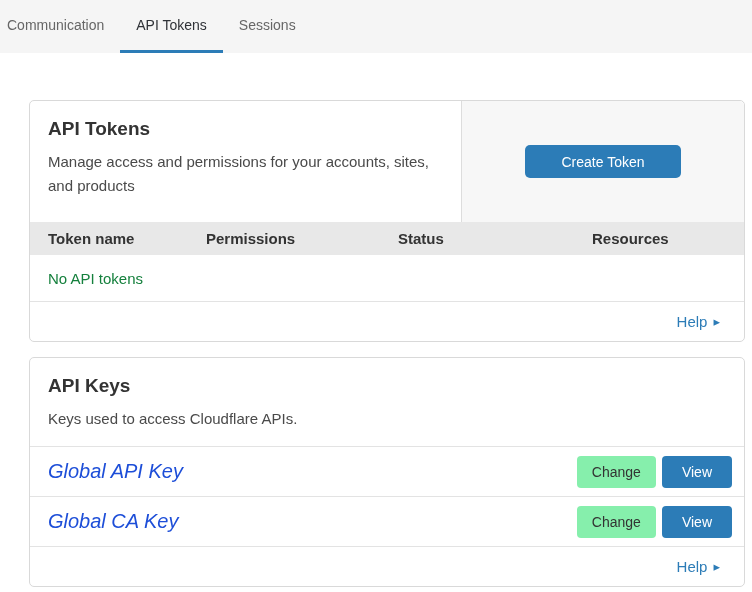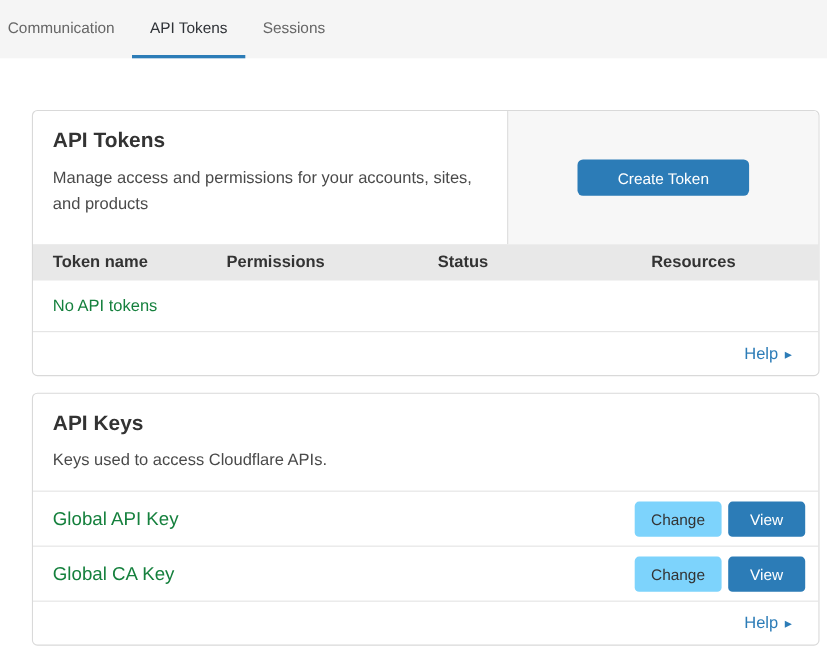--- a/index.html
+++ b/index.html
@@ -137,23 +137,23 @@
 
   
   .keys-header { padding: 17px 20px 14px 18px; height: 88px; }
   .key-row {
     height: 50px;
     display: flex;
     align-items: center;
     padding: 0 12px 0 18px;
     border-top: 1px solid #e3e3e3;
   }
-  .key-name { flex: 1; font-size: 17px; color: #15803d; }
+  .key-name { flex: 1; font-size: 20px; color: #1d4ed8; font-style: italic; }
   .change-btn {
-    background: #7dd3fc;
+    background: #86efac;
     color: #333;
     height: 32px;
     padding: 0 15px;
     margin-right: 6px;
   }
   .view-btn {
     height: 32px;
     padding: 0 20px;
   }
 </style>

